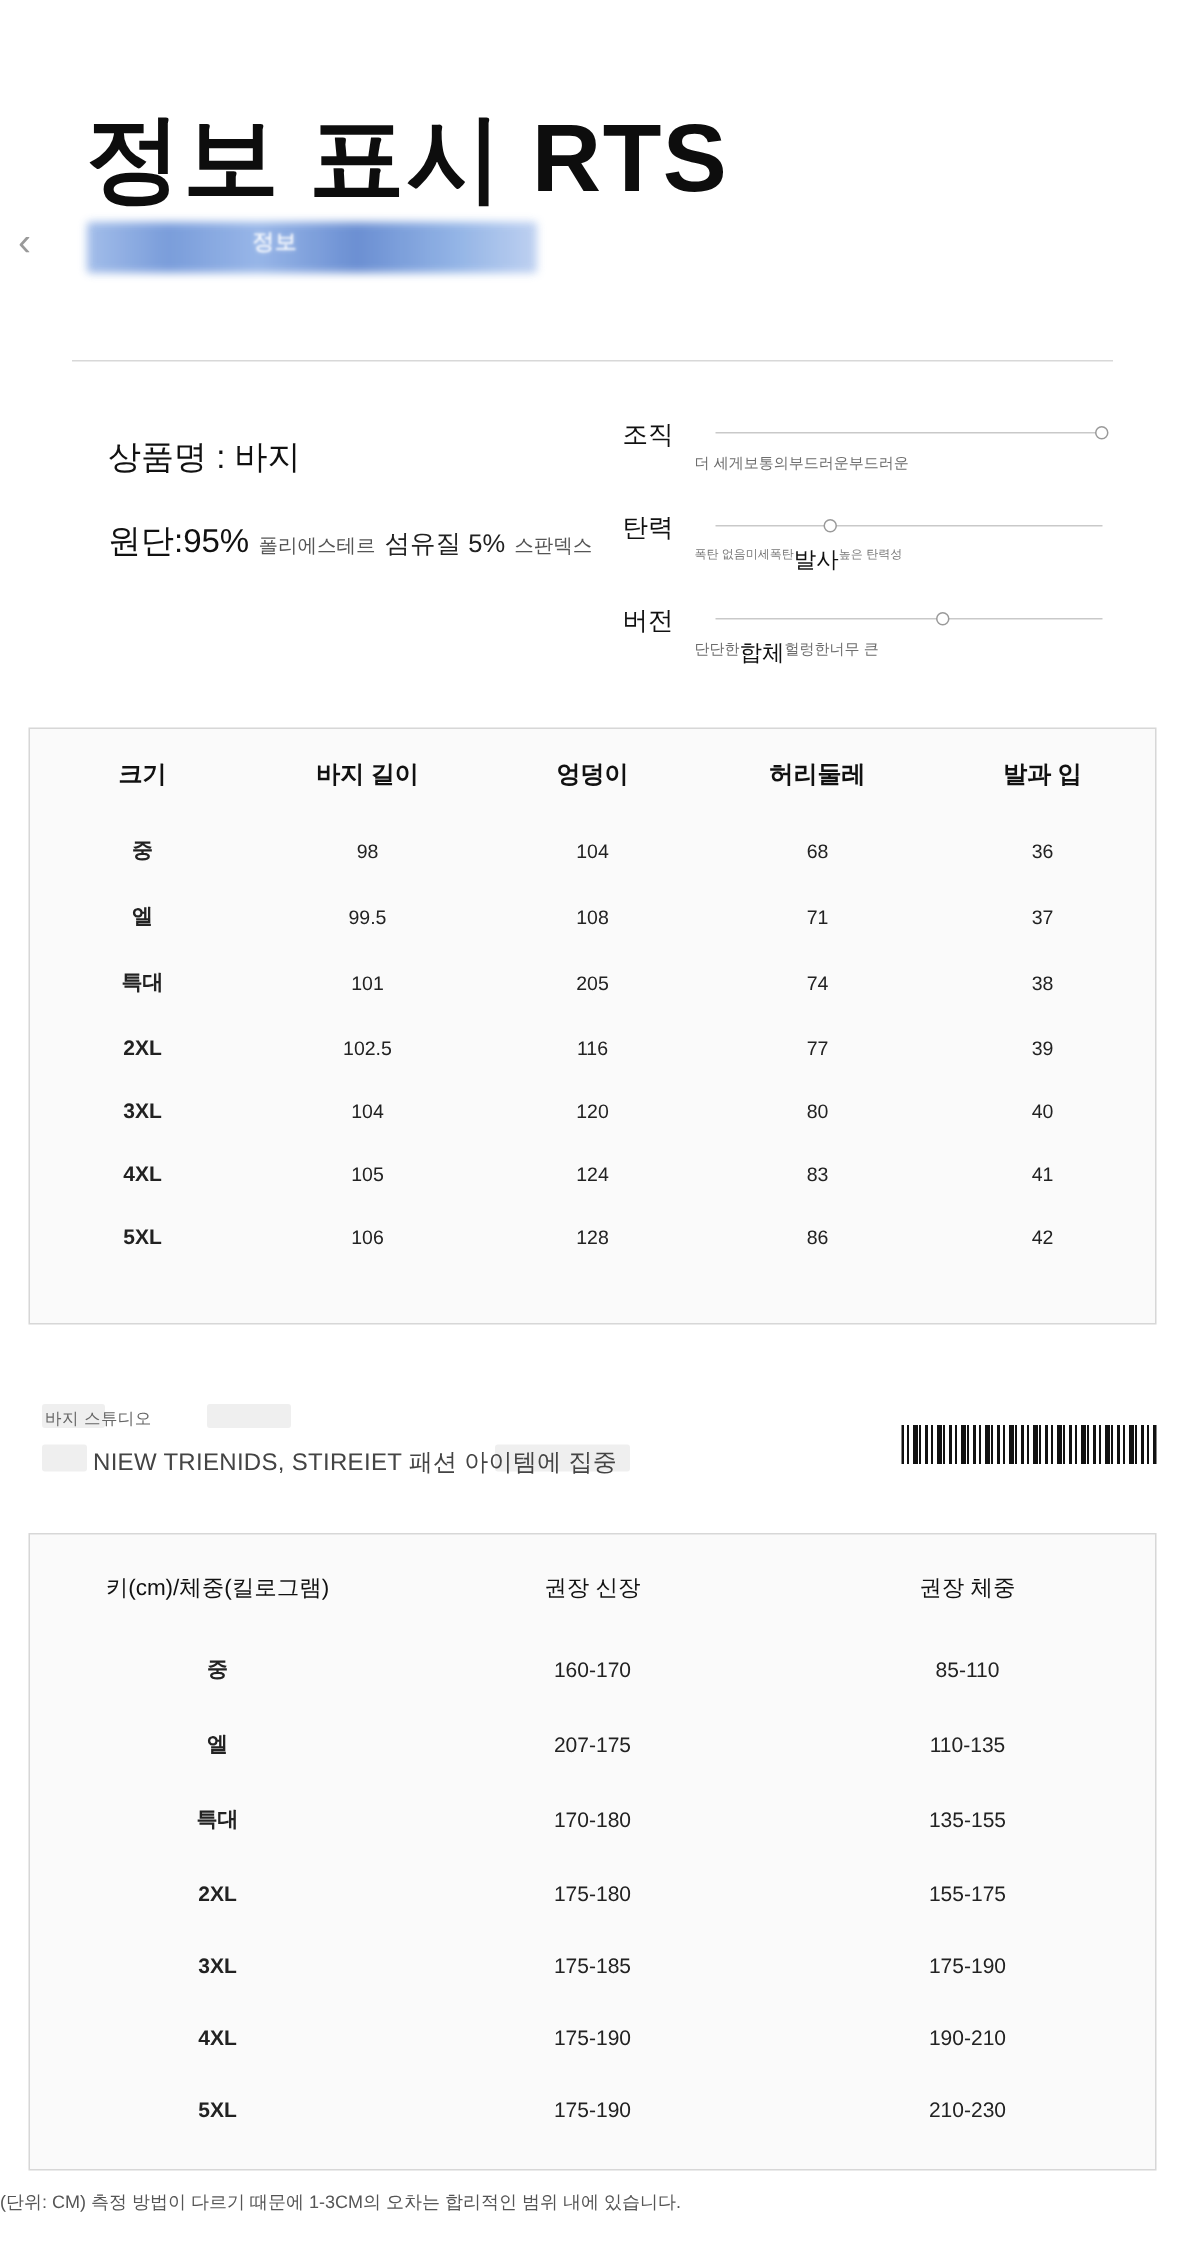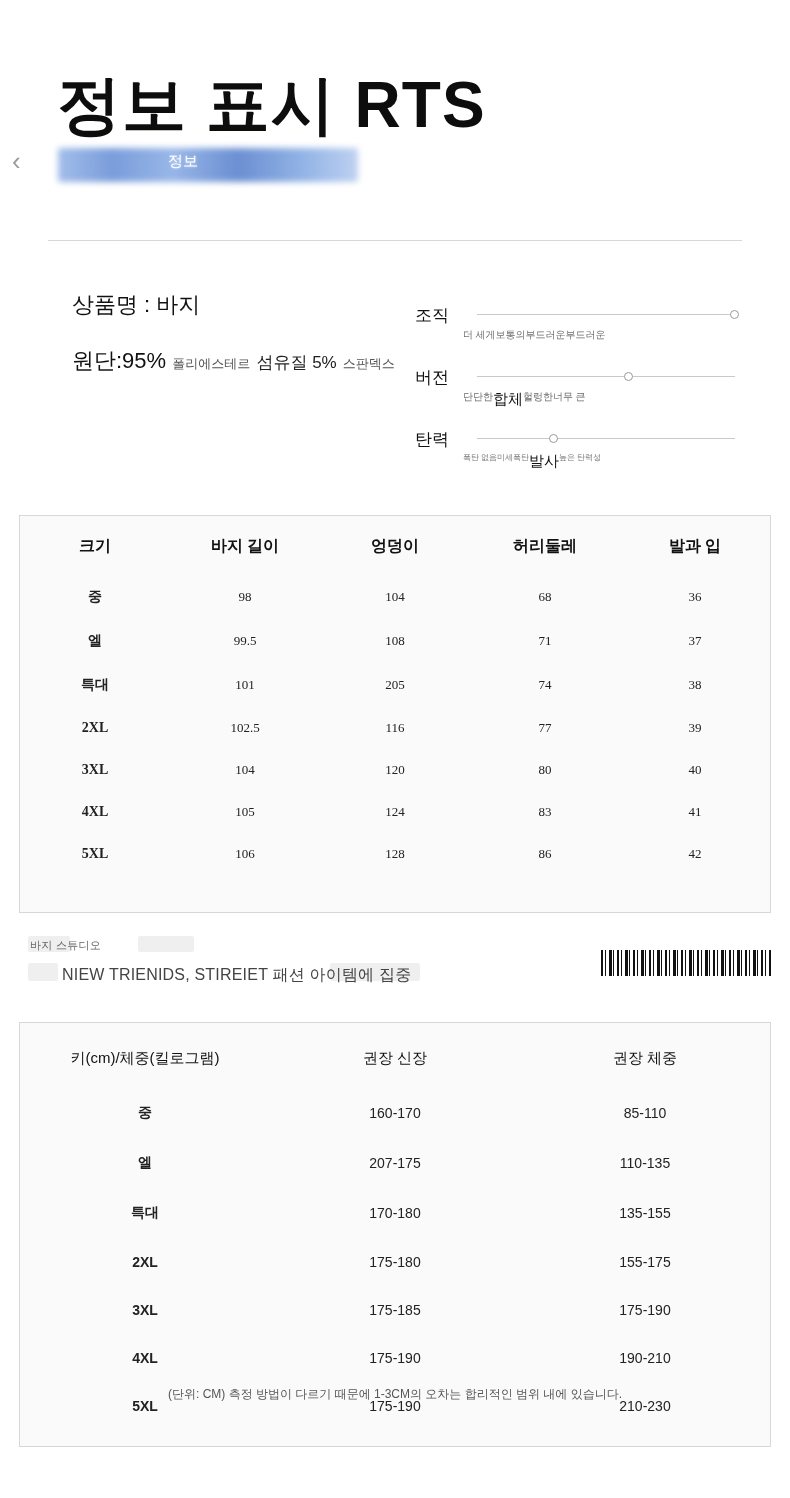--- a/index.html
+++ b/index.html
@@ -88,23 +88,22 @@
     color: #555;
   }
   .spec-line .mid {
     font-size: 17px;
     color: #222;
   }
 
   .sliders {
     position: absolute;
     left: 415px;
-    top: 302px;
+    top: 276px;
     width: 330px;
-    font-family: Liberation Serif, serif;
   }
   .slider-row {
     position: relative;
     height: 62px;
   }
   .slider-label {
     position: absolute;
     left: 0;
     top: 2px;
     font-size: 17px;
@@ -152,24 +151,23 @@
 
   
   .table-box {
     position: absolute;
     border: 1px solid #d7d7d7;
     background: #fafafa;
     box-sizing: border-box;
   }
   #size-table-box {
     left: 19px;
-    top: 515px;
+    top: 485px;
     width: 752px;
     height: 398px;
-    font-family: Liberation Serif, serif;
   }
   #rec-table-box {
     left: 19px;
     top: 1022px;
     width: 752px;
     height: 425px;
   }
   table.grid {
     width: 100%;
     border-collapse: collapse;
@@ -237,23 +235,23 @@
     background: repeating-linear-gradient(90deg,
       #111 0px, #111 2px, #fff 2px, #fff 4px,
       #111 4px, #111 5px, #fff 5px, #fff 8px,
       #111 8px, #111 11px, #fff 11px, #fff 12px,
       #111 12px, #111 13px, #fff 13px, #fff 16px);
   }
 
   .footnote {
     position: absolute;
     left: 0;
-    top: 1386px;
+    top: 1460px;
     width: 790px;
-    text-align: center;
+    text-align: left;
     font-size: 12px;
     color: #555;
   }
 </style>
 </head>
 <body>
 
 <div class="header">
   <div class="back-chevron">‹</div>
   <div class="title-main">정보 표시 RTS</div>
@@ -280,43 +278,43 @@
     <div class="slider-knob" style="left:315px;"></div>
     <div class="slider-ticks">
       <span>더 세게</span>
       <span>보통의</span>
       <span>부드러운</span>
       <span>부드러운</span>
     </div>
   </div>
 
   <div class="slider-row">
+    <div class="slider-label">탄력</div>
+    <div class="slider-track"></div>
+    <div class="slider-knob" style="left:134px;"></div>
+    <div class="slider-ticks">
+      <span class="tiny">폭탄 없음</span>
+      <span class="tiny">미세폭탄</span>
+      <span class="sel">발사</span>
+      <span class="tiny">높은 탄력성</span>
+    </div>
+  </div>
+
+  <div class="slider-row">
     <div class="slider-label">버전</div>
     <div class="slider-track"></div>
     <div class="slider-knob" style="left:209px;"></div>
     <div class="slider-ticks">
       <span>단단한</span>
       <span class="sel">합체</span>
       <span>헐렁한</span>
       <span>너무 큰</span>
     </div>
   </div>
 
-  <div class="slider-row">
-    <div class="slider-label">탄력</div>
-    <div class="slider-track"></div>
-    <div class="slider-knob" style="left:134px;"></div>
-    <div class="slider-ticks">
-      <span class="tiny">폭탄 없음</span>
-      <span class="tiny">미세폭탄</span>
-      <span class="sel">발사</span>
-      <span class="tiny">높은 탄력성</span>
-    </div>
-  </div>
-
 </div>
 
 <div class="table-box" id="size-table-box">
   <table class="grid" id="size-table">
     <thead>
       <tr>
         <th>크기</th>
         <th>바지 길이</th>
         <th>엉덩이</th>
         <th>허리둘레</th>

